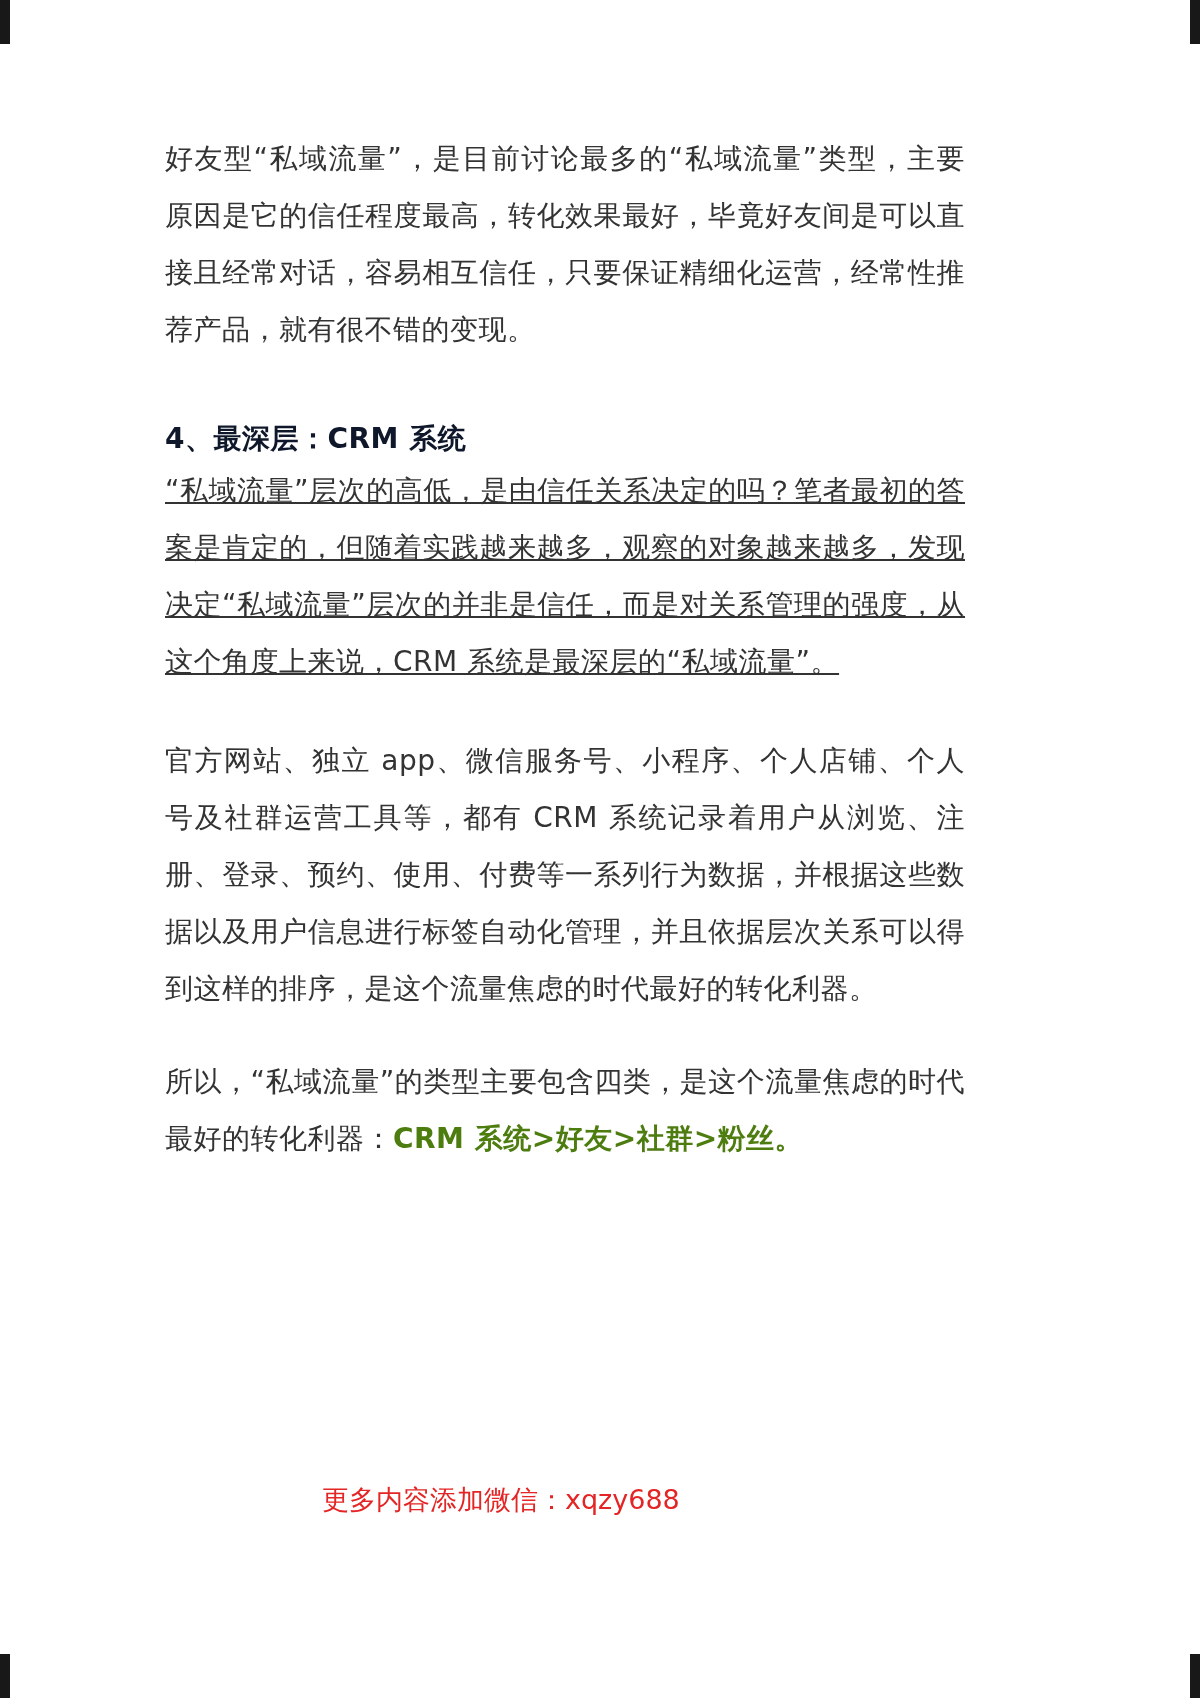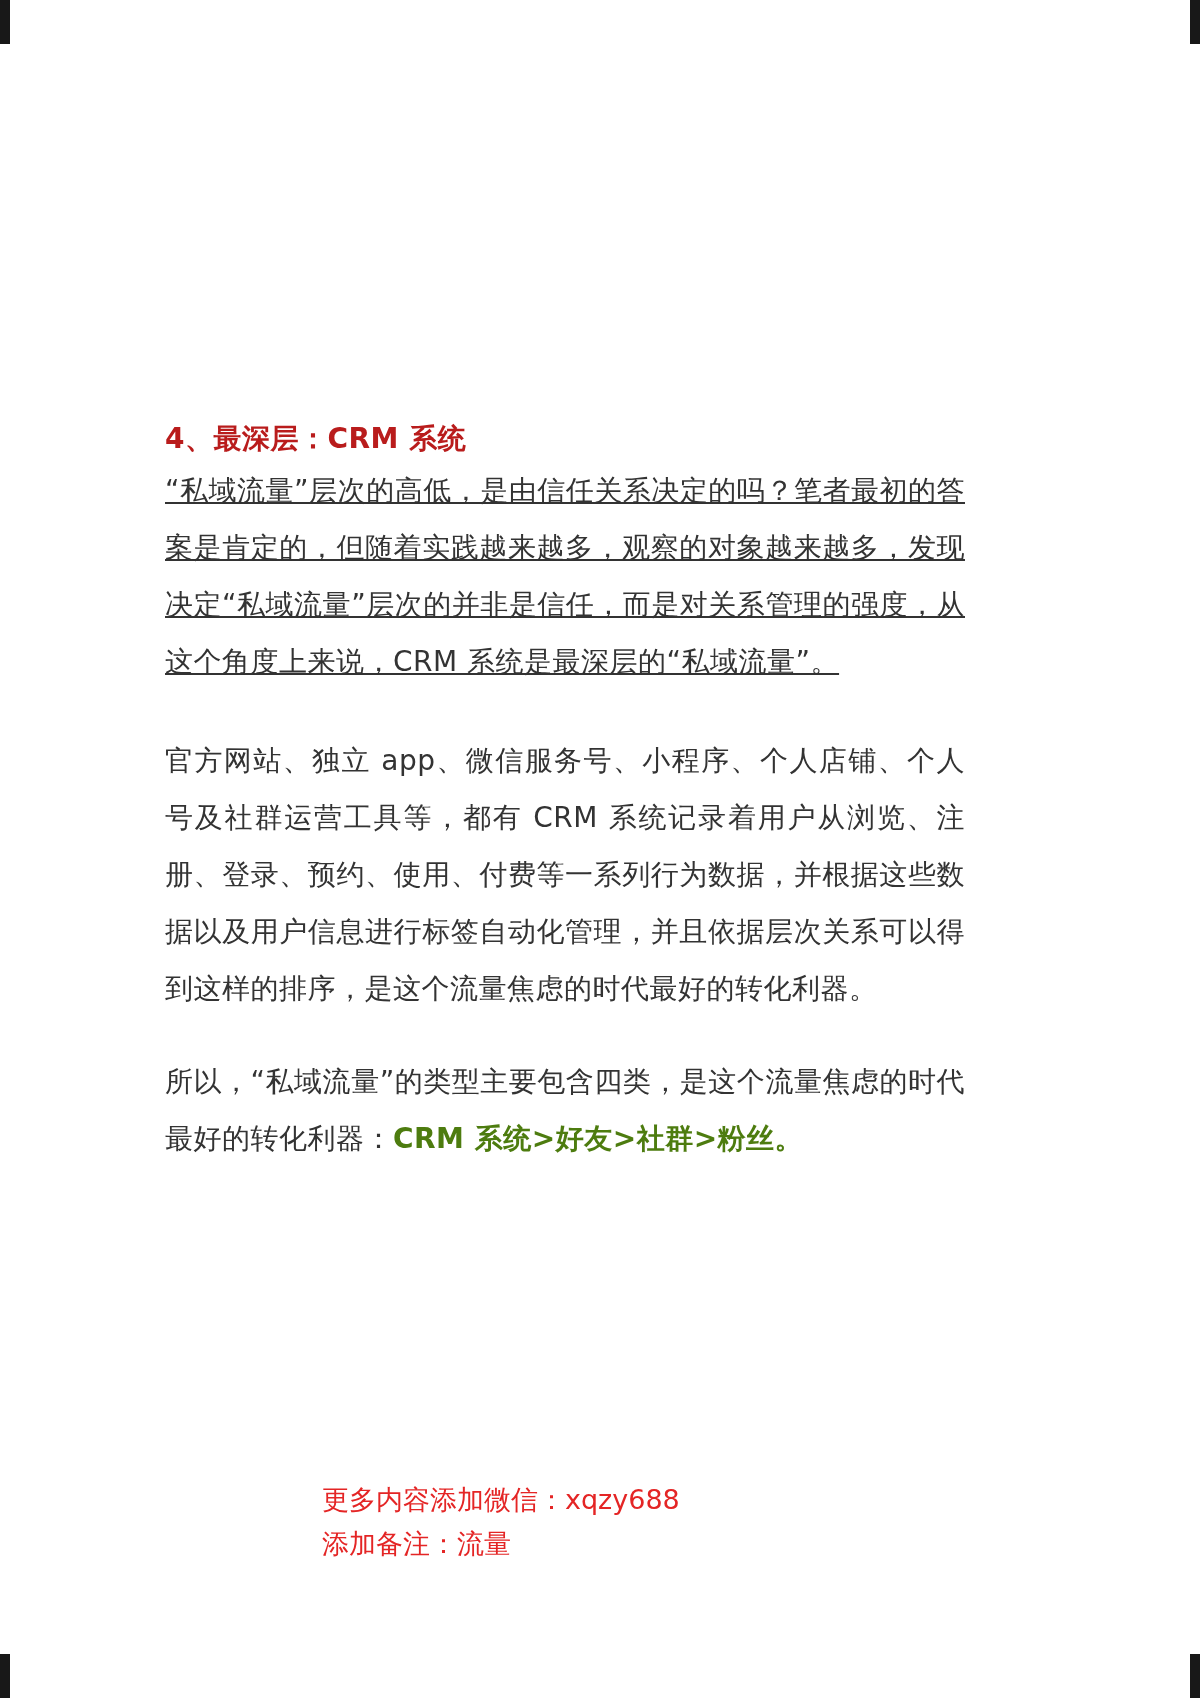--- a/index.html
+++ b/index.html
@@ -34,21 +34,21 @@
     font-size: 28px;
     line-height: 57px;
     text-align: justify;
     text-justify: inter-ideograph;
     letter-spacing: 0.5px;
     margin: 0;
   }
   .para1 { top: 130px; }
   .heading {
     top: 410px;
-    color: #b91c1c;
+    color: #0f172a;
     font-weight: bold;
     text-align: left;
   }
   .para2 { top: 462px; text-decoration: underline; }
   .para3 { top: 732px; }
   .para4 { top: 1053px; }
   .para4 strong {
     font-weight: bold;
     color: #4d7c0f;
   }
@@ -69,27 +69,27 @@
 </head>
 <body>
 
 <div class="page">
 
   <div class="corner tl"></div>
   <div class="corner tr"></div>
   <div class="corner bl"></div>
   <div class="corner br"></div>
 
+  <p class="textblock para1">好友型“私域流量”，是目前讨论最多的“私域流量”类型，主要原因是它的信任程度最高，转化效果最好，毕竟好友间是可以直接且经常对话，容易相互信任，只要保证精细化运营，经常性推荐产品，就有很不错的变现。</p>
 
   <h2 class="textblock heading">4、最深层：CRM 系统</h2>
 
   <p class="textblock para2">“私域流量”层次的高低，是由信任关系决定的吗？笔者最初的答案是肯定的，但随着实践越来越多，观察的对象越来越多，发现决定“私域流量”层次的并非是信任，而是对关系管理的强度，从这个角度上来说，CRM 系统是最深层的“私域流量”。</p>
 
   <p class="textblock para3">官方网站、独立 app、微信服务号、小程序、个人店铺、个人号及社群运营工具等，都有 CRM 系统记录着用户从浏览、注册、登录、预约、使用、付费等一系列行为数据，并根据这些数据以及用户信息进行标签自动化管理，并且依据层次关系可以得到这样的排序，是这个流量焦虑的时代最好的转化利器。</p>
 
   <p class="textblock para4"><span>所以，“私域流量”的类型主要包含四类，是这个流量焦虑的时代最好的转化利器：</span><strong>CRM 系统&gt;好友&gt;社群&gt;粉丝。</strong></p>
 
   <p class="footer">
       <span class="fline">更多内容添加微信：xqzy688</span>
-      <span class="fline">添加备注：流量</span>
     </p>
 
 </div>
 
 </body></html>

